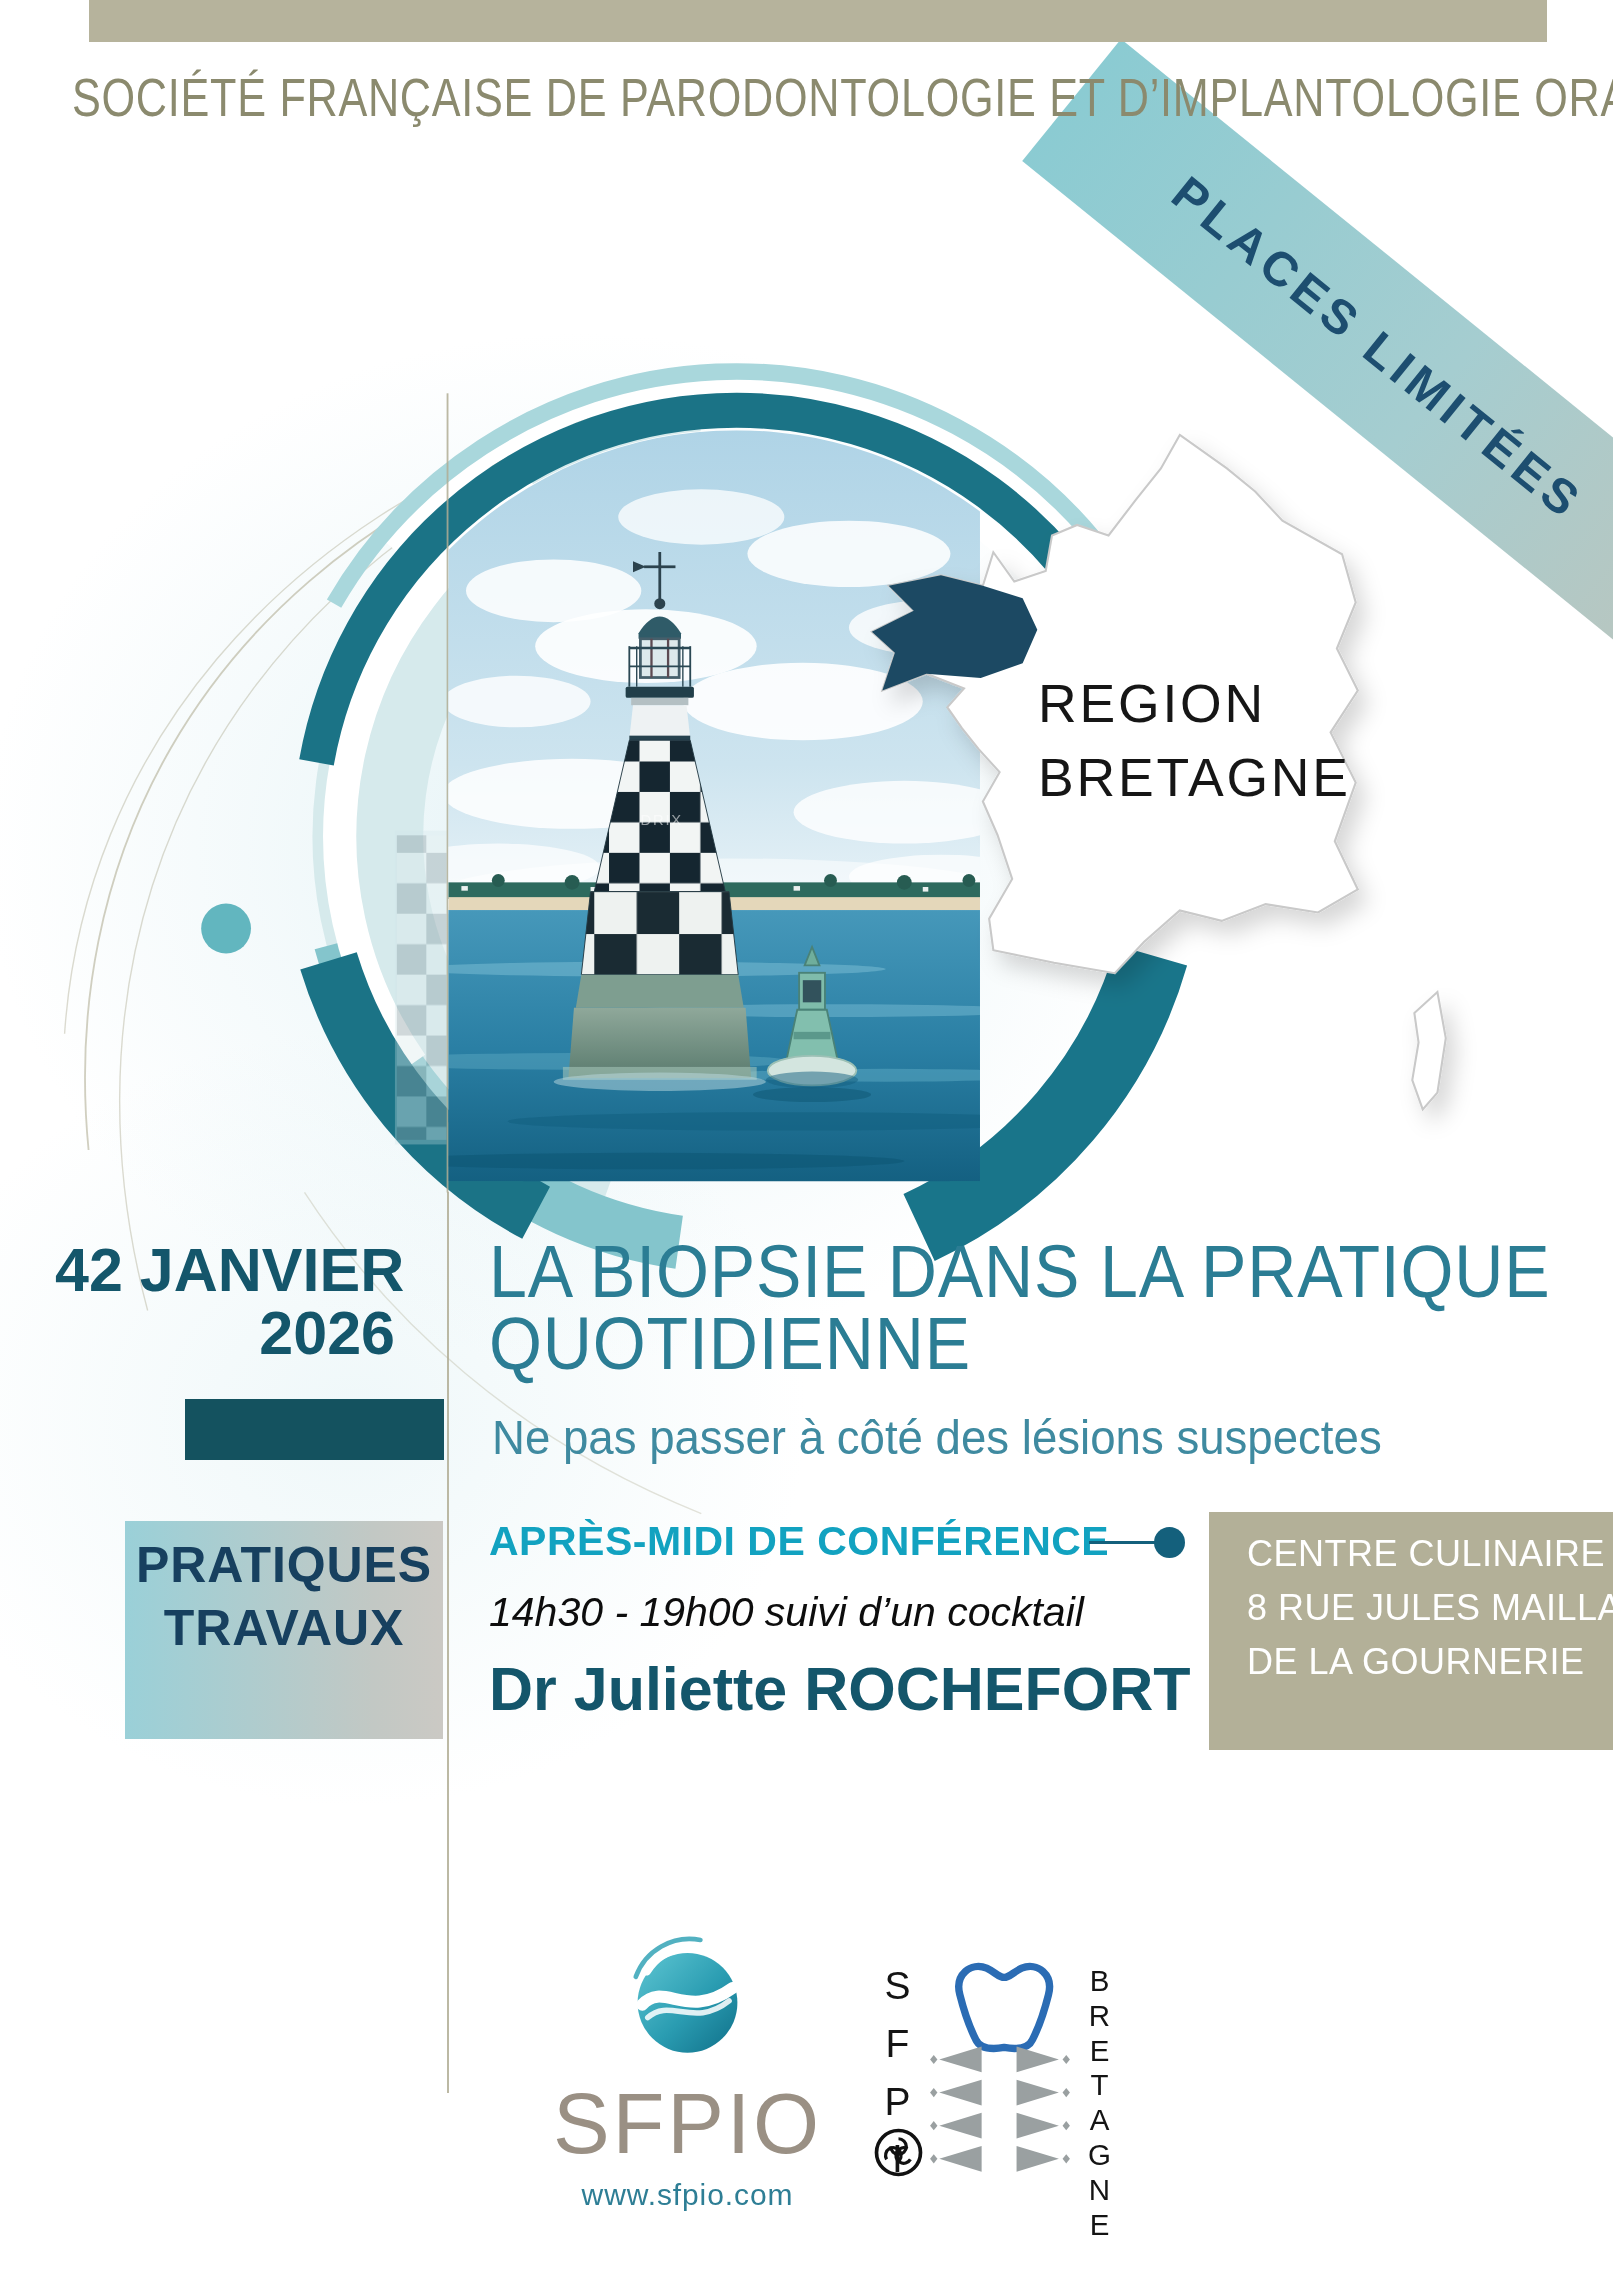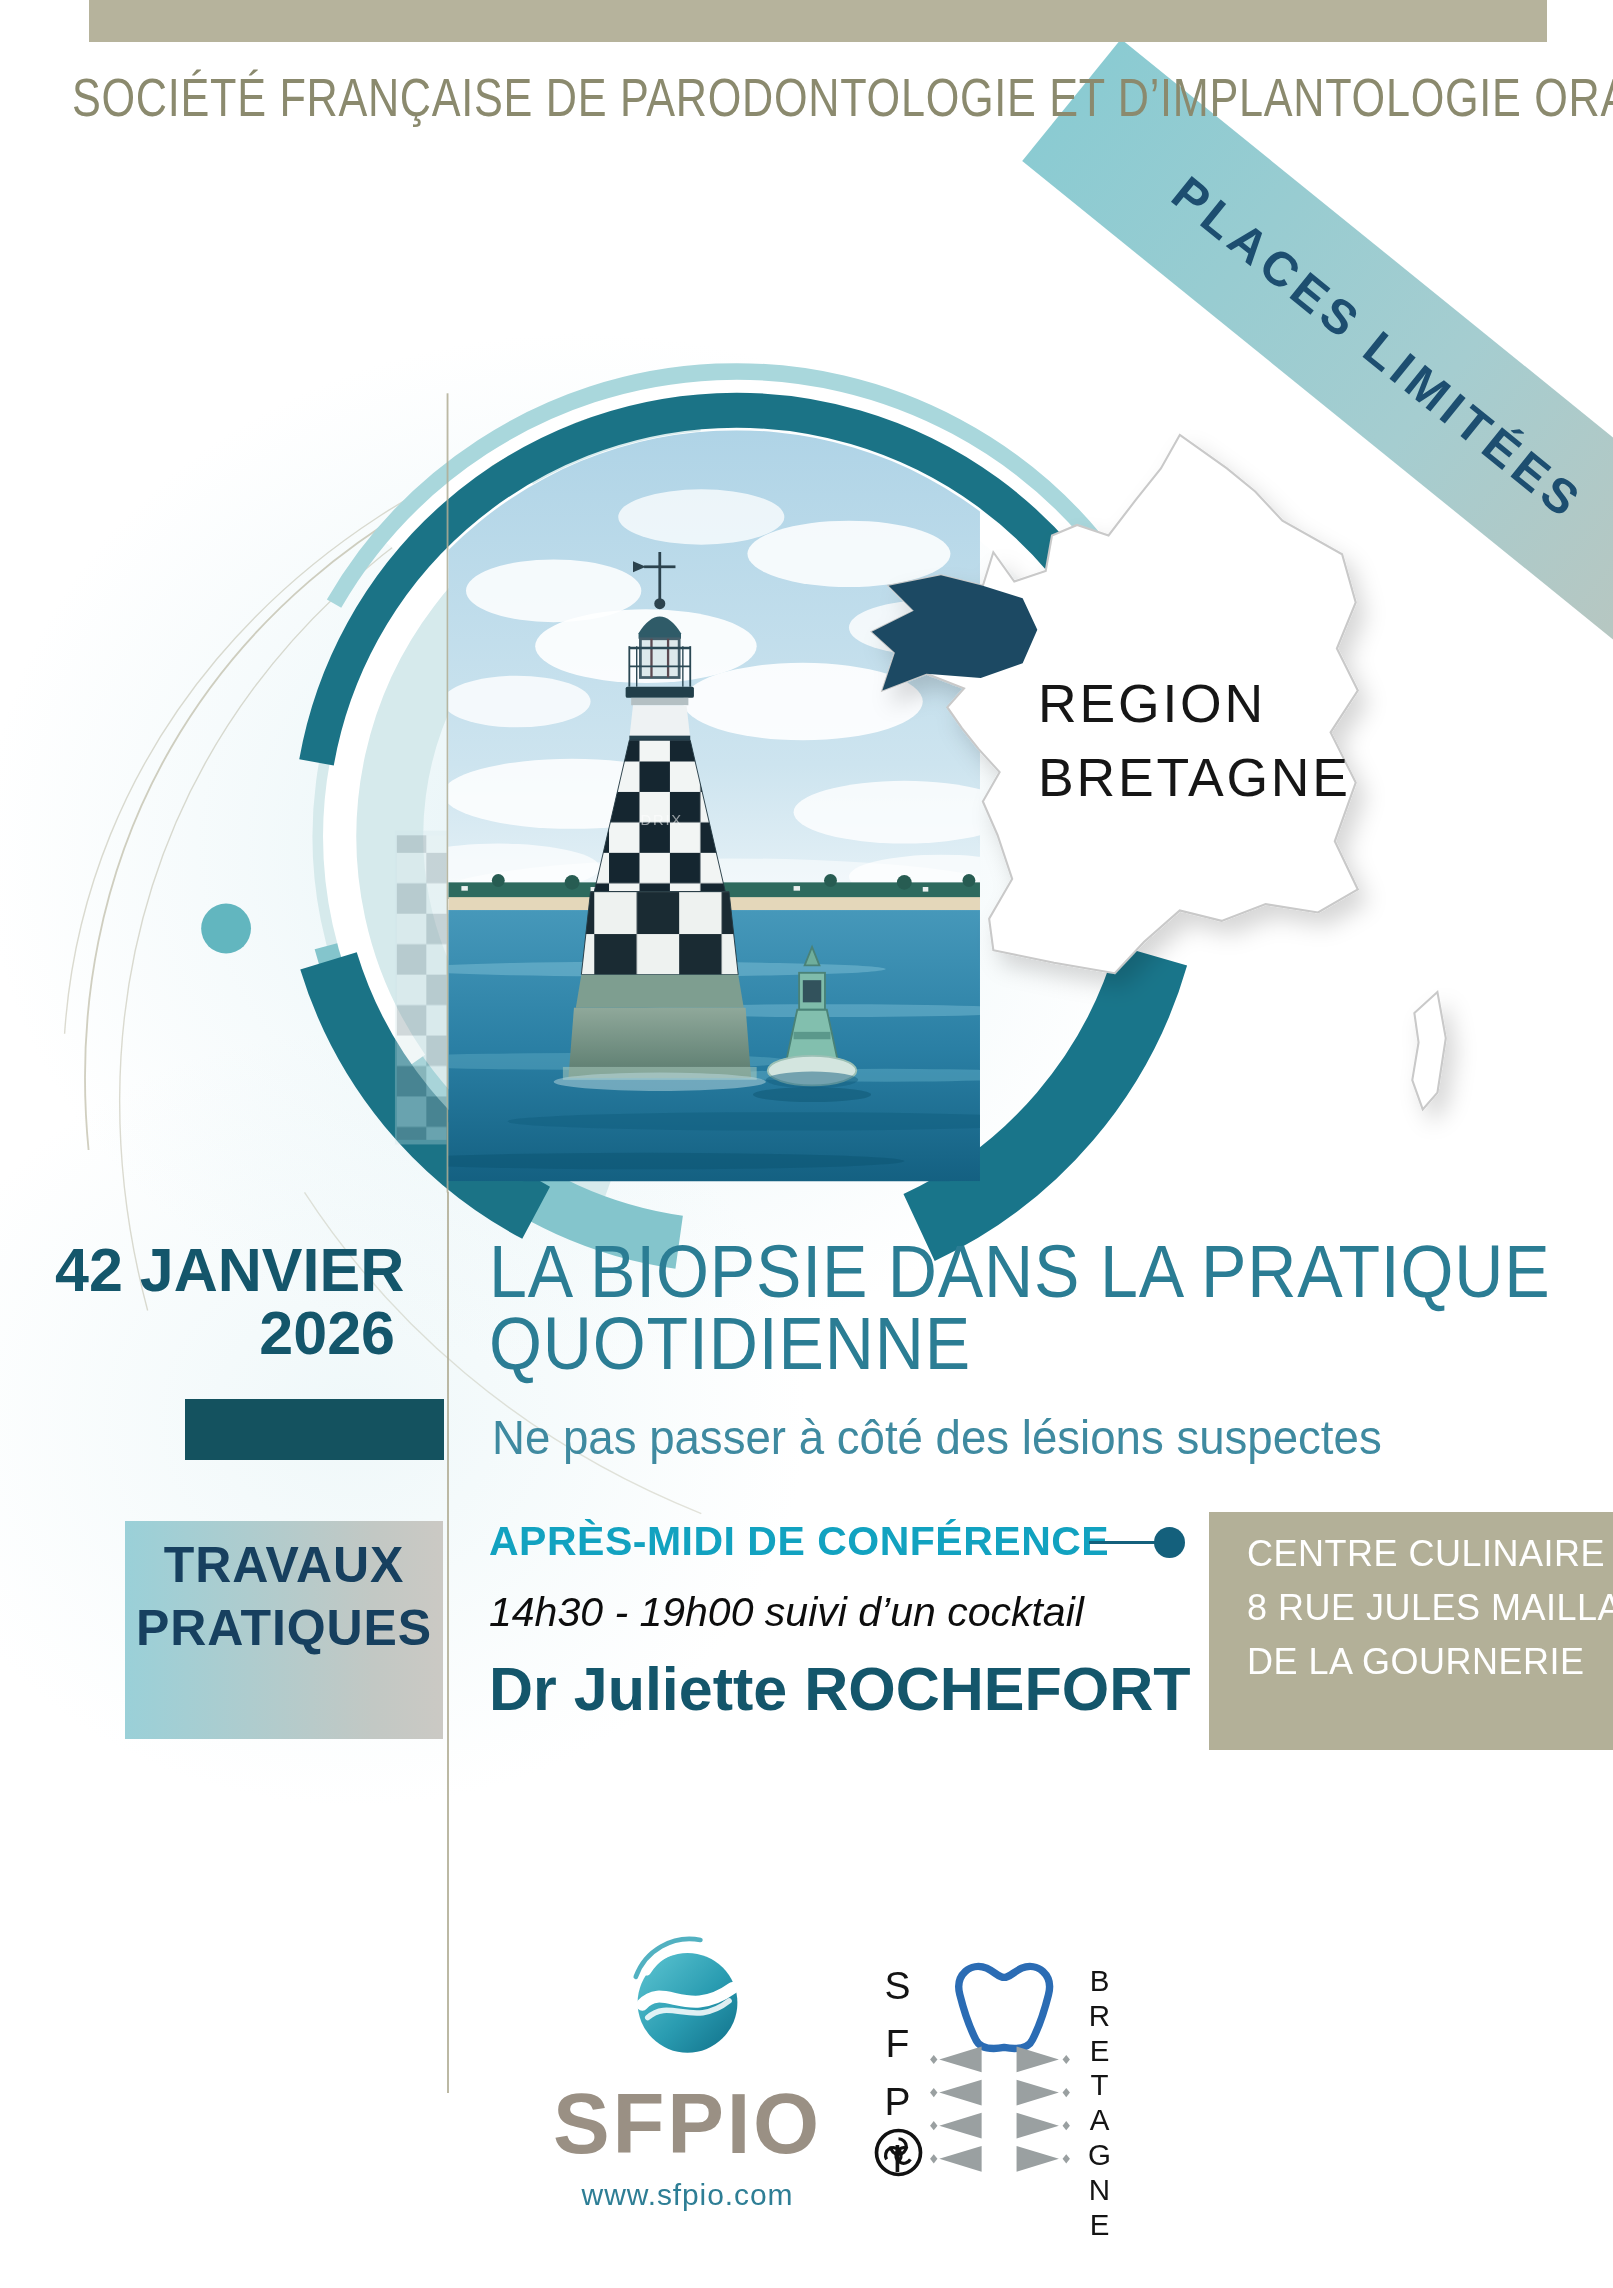--- a/index.html
+++ b/index.html
@@ -55,21 +55,21 @@
   .session-speaker{left:489px;top:1654px;font-size:61px;font-weight:bold;color:#14566b;z-index:5;white-space:nowrap;}
   .connector-line{left:1089px;top:1541px;width:66px;height:2.8px;background:#14607c;z-index:5;}
   .connector-dot{left:1154px;top:1527px;width:31px;height:31px;border-radius:50%;background:#14607c;z-index:6;}
   
   .venue-block{left:1169px;top:1512px;width:460px;height:238px;background:#b3b098;z-index:5;
     padding:14.8px 0 0 38px;box-sizing:border-box;margin-left:40px;}
   .venue-line{font-size:36px;color:#ffffff;line-height:54px;letter-spacing:0.5px;white-space:nowrap;}
   
   .wave-icon{left:632px;top:1927px;z-index:5;}
   .wordmark{left:541px;top:2075px;width:293px;text-align:center;font-size:85px;letter-spacing:2.8px;
-    color:#9a9084;z-index:5;font-weight:700;}
+    color:#9a9084;z-index:5;font-weight:400;}
   .sfpio-url{left:541px;top:2178px;width:293px;text-align:center;font-size:30px;color:#2e7e95;z-index:5;letter-spacing:0.9px;}
   .vtext{writing-mode:vertical-rl;text-orientation:upright;color:#141414;z-index:5;}
   .sfpi-vert{left:875px;top:1964px;font-size:39px;letter-spacing:14.8px;height:194px;}
   .bretagne-vert{left:1082px;top:1964px;font-size:29.5px;letter-spacing:1.8px;height:240px;}
   .triskele{left:871px;top:2125px;z-index:5;}
   .tooth{left:947px;top:1958px;z-index:5;}
   .implant-arrows{left:926px;top:2042px;z-index:5;}
 </style>
 </head>
 <body>
@@ -252,22 +252,22 @@
 
   <div class="abs date-line date-l1">42 JANVIER</div>
   <div class="abs date-line date-l2">2026</div>
   <div class="abs date-rect"></div>
 
   <div class="abs title-line title-l1">LA BIOPSIE DANS LA PRATIQUE</div>
   <div class="abs title-line title-l2">QUOTIDIENNE</div>
   <div class="abs subtitle">Ne pas passer à côté des lésions suspectes</div>
 
   <div class="abs tp-band">
+    <div class="tp-line">PRATIQUES</div>
     <div class="tp-line">TRAVAUX</div>
-    <div class="tp-line">PRATIQUES</div>
   </div>
 
   <div class="abs session-title">APRÈS-MIDI DE CONFÉRENCE</div>
   <div class="abs connector-line"></div>
   <div class="abs connector-dot"></div>
   <div class="abs session-time">14h30 - 19h00 suivi d’un cocktail</div>
   <div class="abs session-speaker">Dr Juliette ROCHEFORT</div>
 
   <div class="abs venue-block">
     <div class="venue-line">CENTRE CULINAIRE</div>

